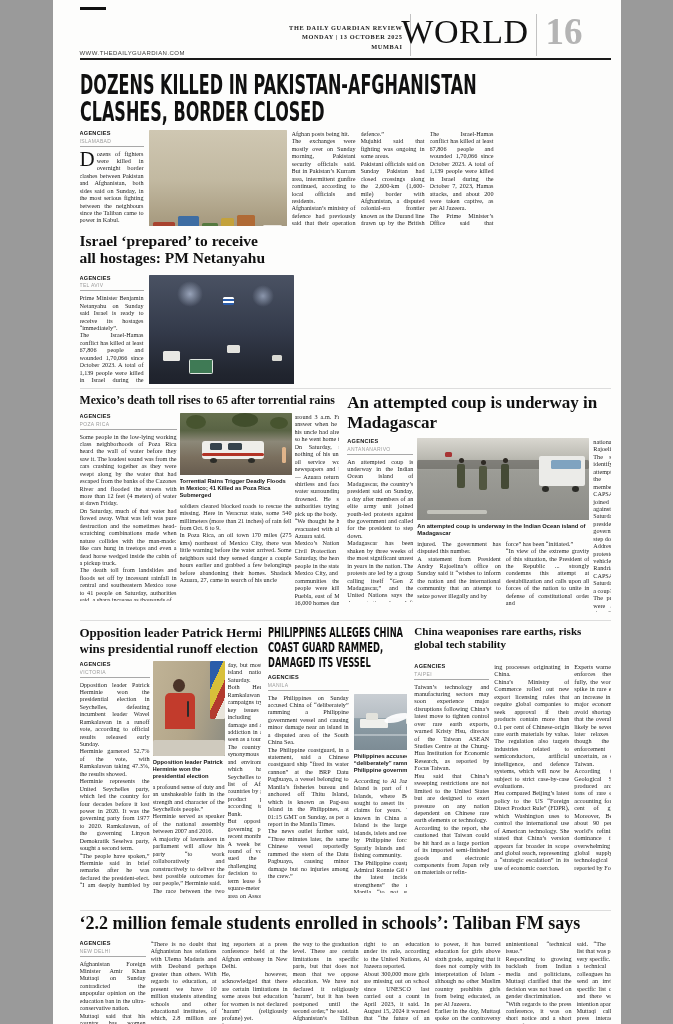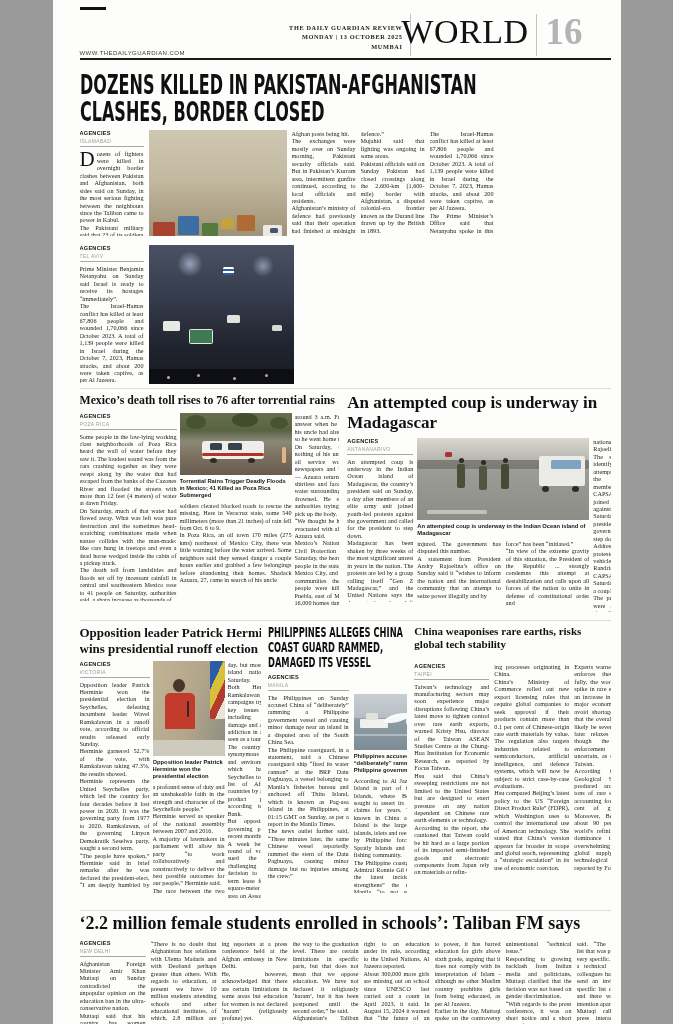--- a/index.html
+++ b/index.html
@@ -116,20 +116,22 @@
 Pakistani officials said on Sunday Pakistan had closed crossings along the 2,600-km (1,600-mile) border with Afghanistan, a disputed colonial-era frontier known as the Durand line drawn up by the British in 1893.
 The two main border crossings with Afghanistan, at Torkham and Chaman, and at least three minor crossings, at Kharlachi, Angoor Adda and Ghulam Khan, were closed on Sunday, local officials said.
 The Pakistani airstrikes coincided with a rare visit to India by a Taliban leader, Foreign Minister Amir Khan Muttaqi, which resulted in an announcement by India on Friday to upgrade relations. India is Pakistan’s longstanding adversary, with the trip causing concern in Islamabad.</div>
         <div class="col txt" style="width:64px">The Israel-Hamas conflict has killed at least 67,806 people and wounded 1,70,066 since October 2023. A total of 1,139 people were killed in Israel during the October 7, 2023, Hamas attacks, and about 200 were taken captive, as per Al Jazeera.
 The Prime Minister’s Office said that Netanyahu spoke in this regard with Israel’s Coordinator for the Hostages and the Missing Brigadier-General (Res.) Gal Hirsch.
 In a post on X, the Prime Minister’s Office said, “Prime Minister Benjamin Netanyahu has just spoken with Coordinator for the Hostages and the Missing Brig.-Gen. (Res.) Gal Hirsch. Prime Minister Netanyahu: “Israel is prepared and</div>
       </div>
     </article>
 
     <article style="width:214px;overflow:hidden">
+      <h1 class="hl-serif" style="font-size:15.5px;line-height:1.14;height:40px">Israel ‘prepared’ to receive
+all hostages: PM Netanyahu</h1>
       <div class="body" style="height:264px;gap:5px;margin-top:3px">
         <div class="col" style="width:64px">
           <div class="byline">
             <div class="agency">AGENCIES</div>
             <div class="place">TEL AVIV</div>
           </div>
           <div class="txt" style="height:234px">Prime Minister Benjamin Netanyahu on Sunday said Israel is ready to receive its hostages “immediately”.
 The Israel-Hamas conflict has killed at least 67,806 people and wounded 1,70,066 since October 2023. A total of 1,139 people were killed in Israel during the October 7, 2023, Hamas attacks, and about 200 were taken captive, as per Al Jazeera.
 The Prime Minister’s Office said that Netanyahu spoke in this regard with Israel’s Coordinator for the Hostages and the Missing Brigadier-General (Res.) Gal Hirsch.</div>
         </div>
@@ -157,21 +159,21 @@
 “It’s important to say - this agreement is not simple. It will include some very painful elements, and they already are painful,” Herzog said, without specifying which elements he is referring to.</div>
           </div>
         </div>
       </div>
     </article>
   </section>
 
   <section class="row mid-row sep">
 
     <article style="width:312px;overflow:hidden">
-      <h1 class="hl-serif" style="font-size:11.8px;line-height:1.2;height:17px">Mexico’s death toll rises to 76 after torrential rains</h1>
+      <h1 class="hl-serif" style="font-size:11.8px;line-height:1.2;height:17px">Mexico’s death toll rises to 65 after torrential rains</h1>
       <div class="body" style="height:198px;gap:3px;margin-top:3px">
         <div class="col" style="width:97px">
           <div class="byline">
             <div class="agency">AGENCIES</div>
             <div class="place">POZA RICA</div>
           </div>
           <div class="txt" style="height:168px">Some people in the low-lying working class neighborhoods of Poza Rica heard the wall of water before they saw it. The loudest sound was from the cars crashing together as they were swept along by the water that had escaped from the banks of the Cazones River and flooded the streets with more than 12 feet (4 meters) of water at dawn Friday.
 On Saturday, much of that water had flowed away. What was left was pure destruction and the sometimes head-scratching combinations made when nature collides with the man-made: like cars hung in treetops and even a dead horse wedged inside the cabin of a pickup truck.
 The death toll from landslides and floods set off by incessant rainfall in central and southeastern Mexico rose to 41 people on Saturday, authorities said, a sharp increase as thousands of</div>
         </div>

